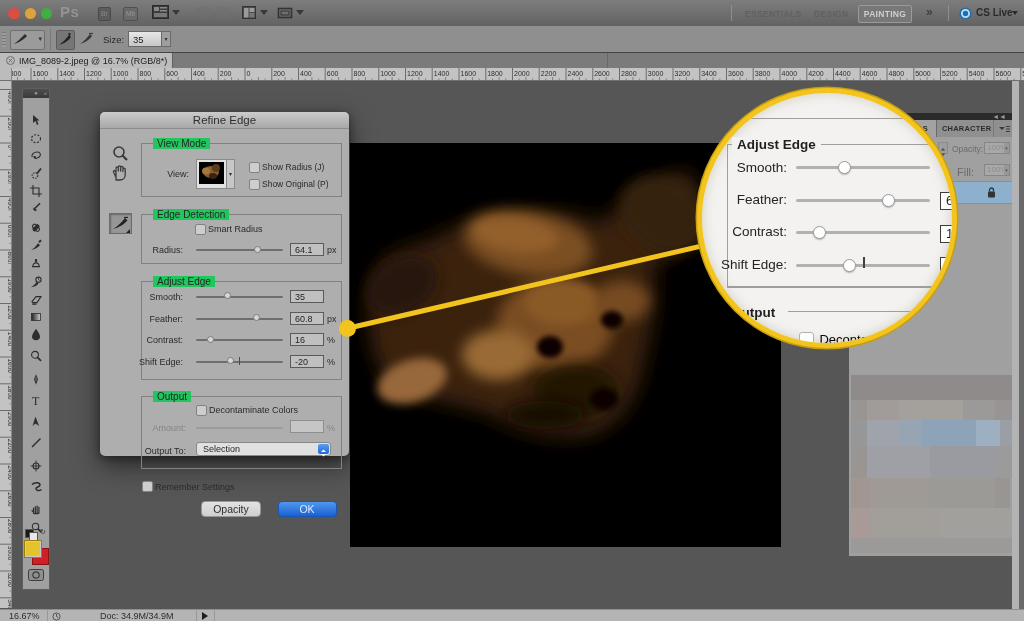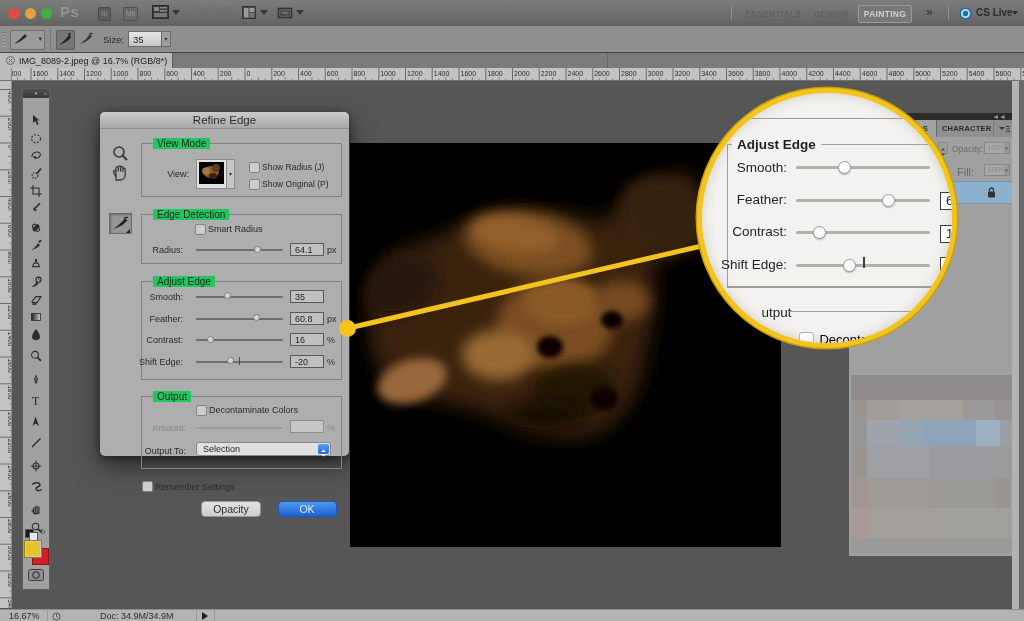--- a/index.html
+++ b/index.html
@@ -703,20 +703,20 @@
 <div class="mlab" style="right:164.5px;top:99.3px">Feather:</div>
 <div class="mtrack" style="left:94.1px;top:105.8px;width:134.8px"></div>
 <div class="mthumb" style="left:180.0px;top:100.8px"></div>
 <div class="mlab" style="right:164.5px;top:131.4px">Contrast:</div>
 <div class="mtrack" style="left:94.1px;top:137.9px;width:134.8px"></div>
 <div class="mthumb" style="left:111.5px;top:132.9px"></div>
 <div class="mlab" style="right:164.5px;top:164.4px">Shift Edge:</div>
 <div class="mtrack" style="left:94.1px;top:170.9px;width:134.8px"></div>
 <div class="mthumb" style="left:141.5px;top:165.9px"></div>
 <div class="abs" style="left:161.3px;top:163.5px;width:2px;height:11.7px;background:#3f3f3f"></div>
-<div class="abs" style="left:60px;top:211.9px;font-size:13.5px;font-weight:normal;color:#1f1f1f">utput</div>
+<div class="abs" style="left:40px;top:211.9px;font-size:13.5px;font-weight:bold;color:#1f1f1f">utput</div>
 <div class="abs" style="left:86.5px;top:217.7px;width:163.5px;height:1.5px;background:#a09e99"></div>
 <div class="abs" style="left:97px;top:238.9px;width:13px;height:13px;background:#fdfdfd;border:1px solid #b0b0b0;border-radius:3px"></div>
 <div class="abs" style="left:117.9px;top:238.5px;font-size:13px;color:#000000">Deconta</div>
 <div class="abs" style="left:238.5px;top:99.4px;width:28px;height:15.5px;background:#fdfdfd;border:1.5px solid #3c3c3c;font-size:13px;color:#222;line-height:15.5px;padding-left:5px">6</div>
 <div class="abs" style="left:238.5px;top:132.1px;width:28px;height:15.5px;background:#fdfdfd;border:1.5px solid #3c3c3c;font-size:13px;color:#222;line-height:15.5px;padding-left:5px">1</div>
 <div class="abs" style="left:238.5px;top:164px;width:28px;height:15.5px;background:#fdfdfd;border:1.5px solid #3c3c3c"></div>
 </div>
 </div>
 </body></html>

